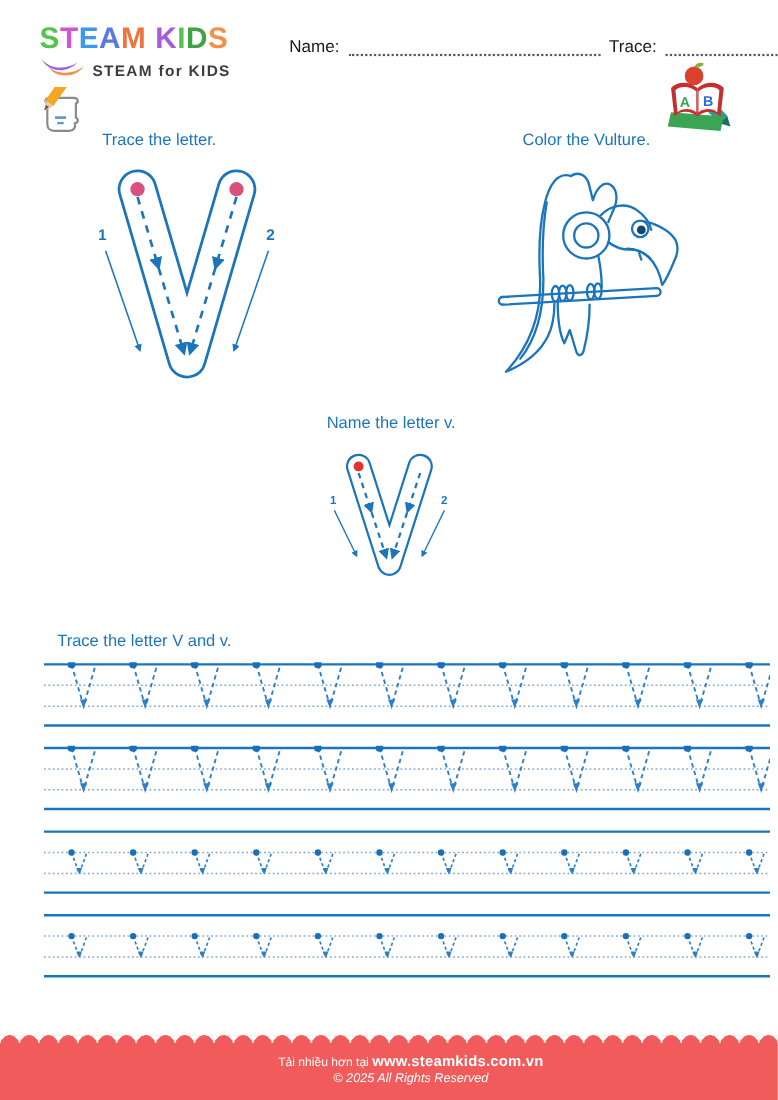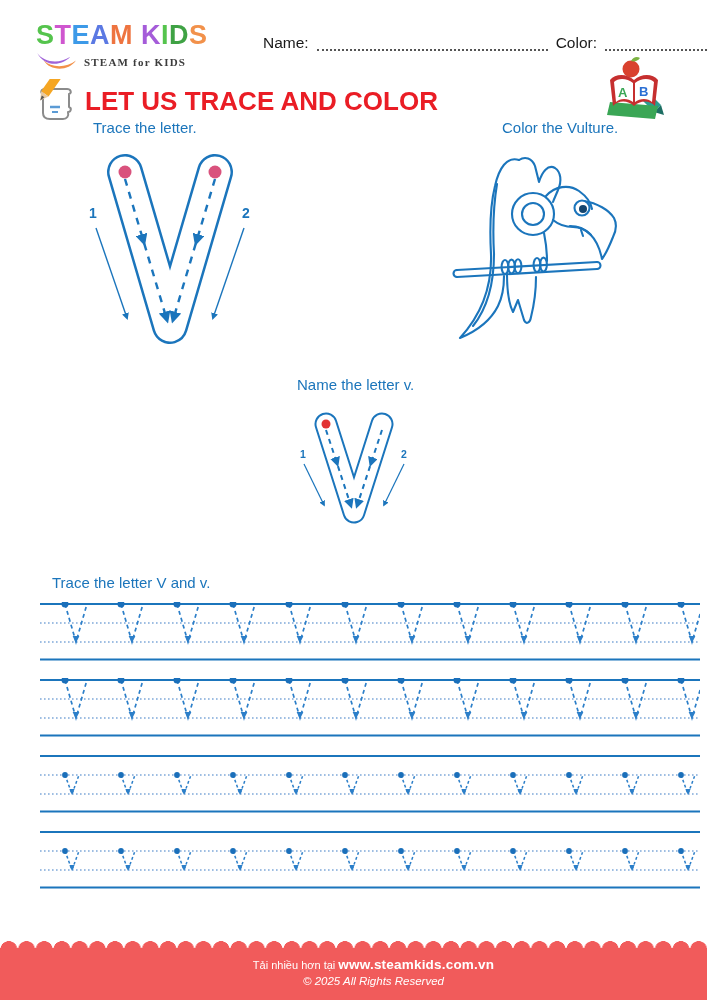--- a/index.html
+++ b/index.html
@@ -4,37 +4,37 @@
 <title>Trace and Color Worksheet</title>
 <style>
   html,body{margin:0;padding:0;background:#fff;}
   .page{position:relative;width:707px;height:1000px;margin:0 auto;background:#fff;overflow:hidden;
         font-family:"Liberation Sans",sans-serif;padding-left:40px;}
   
   .logo{position:absolute;left:36px;top:22px;}
   .logo-word{font-size:27px;font-weight:bold;letter-spacing:.5px;white-space:pre;line-height:1;}
   .logo-sub{display:flex;align-items:flex-start;margin-top:1px;}
   .logo-sub svg{margin-top:2px;}
-  .logo-sub span{font-size:11px;font-weight:bold;color:#3d3d3d;letter-spacing:1.2px;margin-left:4px;margin-top:6px;font-family:Liberation Serif, serif;}
+  .logo-sub span{font-size:14px;font-weight:bold;color:#3d3d3d;letter-spacing:1.2px;margin-left:4px;margin-top:6px;}
   
   .name-date{position:absolute;left:263px;top:32px;width:448px;display:flex;align-items:flex-end;gap:8px;
              font-size:15.5px;color:#1a1a1a;}
   .nd-label{line-height:1.1;}
   .nd-line{border-bottom:2px dotted #555;height:17px;}
   .nd-grow{flex:1;}
   .nd-date{width:106px;}
   
   .book-icon{position:absolute;left:606px;top:56px;}
   
   .title-row{position:absolute;left:33px;top:79px;display:flex;align-items:center;gap:8px;}
   .title-row h1{margin:0;font-size:26px;font-weight:bold;color:#ea1d25;letter-spacing:0;}
   
   .h-blue{position:absolute;font-weight:normal;font-size:15px;color:#1b75bb;}
   .pos-trace-upper{left:93px;top:119px;}
-  .pos-color{left:502px;top:119px;}
+  .pos-color{left:475px;top:119px;}
   .pos-trace-lower{left:297px;top:376px;}
   .pos-practice{left:52px;top:574px;}
   
   .big-v{position:absolute;left:80px;top:146px;}
   .vulture{position:absolute;left:445px;top:148px;}
   .small-v{position:absolute;left:298px;top:406px;}
   
   .practice-rows{position:absolute;left:40px;top:602px;width:660px;display:flex;flex-direction:column;gap:16px;}
   
   .scallops{position:absolute;left:0;right:0;top:941px;height:10px;
@@ -57,21 +57,21 @@
         <path d="M1,1 C8,11 24,13 36,5 C26,16 8,15 1,1 Z" fill="#a063d9"></path>
         <path d="M8,9 C16,17 32,17 42,9 C34,21 14,20 8,9 Z" fill="#f2914a"></path>
       </svg>
       <span>STEAM for KIDS</span>
     </div>
   </div>
 
   <div class="name-date">
     <span class="nd-label">Name:</span>
     <span class="nd-line nd-grow"></span>
-    <span class="nd-label">Color:</span>
+    <span class="nd-label">Trace:</span>
     <span class="nd-line nd-date"></span>
   </div>
 
   <svg class="book-icon" width="60" height="66" viewBox="0 0 60 66">
     <path d="M34,42 L48,56 L55,49 L41,35 Z" fill="#2a9d8f"></path>
     <path d="M48,56 L55,49 L58,59 Z" fill="#1d6e63"></path>
     <path d="M4,46 L52,50 L49,63 L1,59 Z" fill="#3aa655"></path>
     <circle cx="25" cy="13" r="8.5" fill="#d9412e"></circle>
     <path d="M25,5 C27,1 31,0 34,2 C32,5 28,6 25,5 Z" fill="#7cb342"></path>
     <g>
@@ -89,21 +89,20 @@
       <path d="M12,10 C8,10 7,14 10,15 L10,34 C10,38 13,40 17,40 L30,40 C34,40 36,37 35,33 C38,33 39,29 36,28 L36,15 C39,14 38,10 34,10 Z" fill="#ffffff" stroke="#8b8b8b" stroke-width="2" stroke-linejoin="round"></path>
       <line x1="17" y1="28" x2="27" y2="28" stroke="#5b9bd5" stroke-width="2.5"></line>
       <line x1="19" y1="33" x2="25" y2="33" stroke="#5b9bd5" stroke-width="2"></line>
       <g transform="translate(2,-2) rotate(35 14 10)">
         <rect x="10" y="-4" width="9" height="22" fill="#f5a623"></rect>
         <rect x="10" y="-9" width="9" height="5" rx="2" fill="#ef7aa5"></rect>
         <path d="M10,18 L19,18 L14.5,26 Z" fill="#e8c9a0"></path>
         <path d="M12.9,21 L16.1,21 L14.5,26 Z" fill="#555555"></path>
       </g>
     </svg>
-    <h1>LET US TRACE AND COLOR</h1>
   </div>
 
   <div class="h-blue pos-trace-upper">Trace the letter.</div>
   <div class="h-blue pos-color">Color the Vulture.</div>
 
   <svg class="big-v" width="180" height="205" viewBox="0 0 180 205">
     <defs>
       <marker id="ah" viewBox="0 0 10 10" refX="7" refY="5" markerWidth="5" markerHeight="5" orient="auto">
         <path d="M0,0 L10,5 L0,10 Z" fill="#1b75bc"></path>
       </marker>

